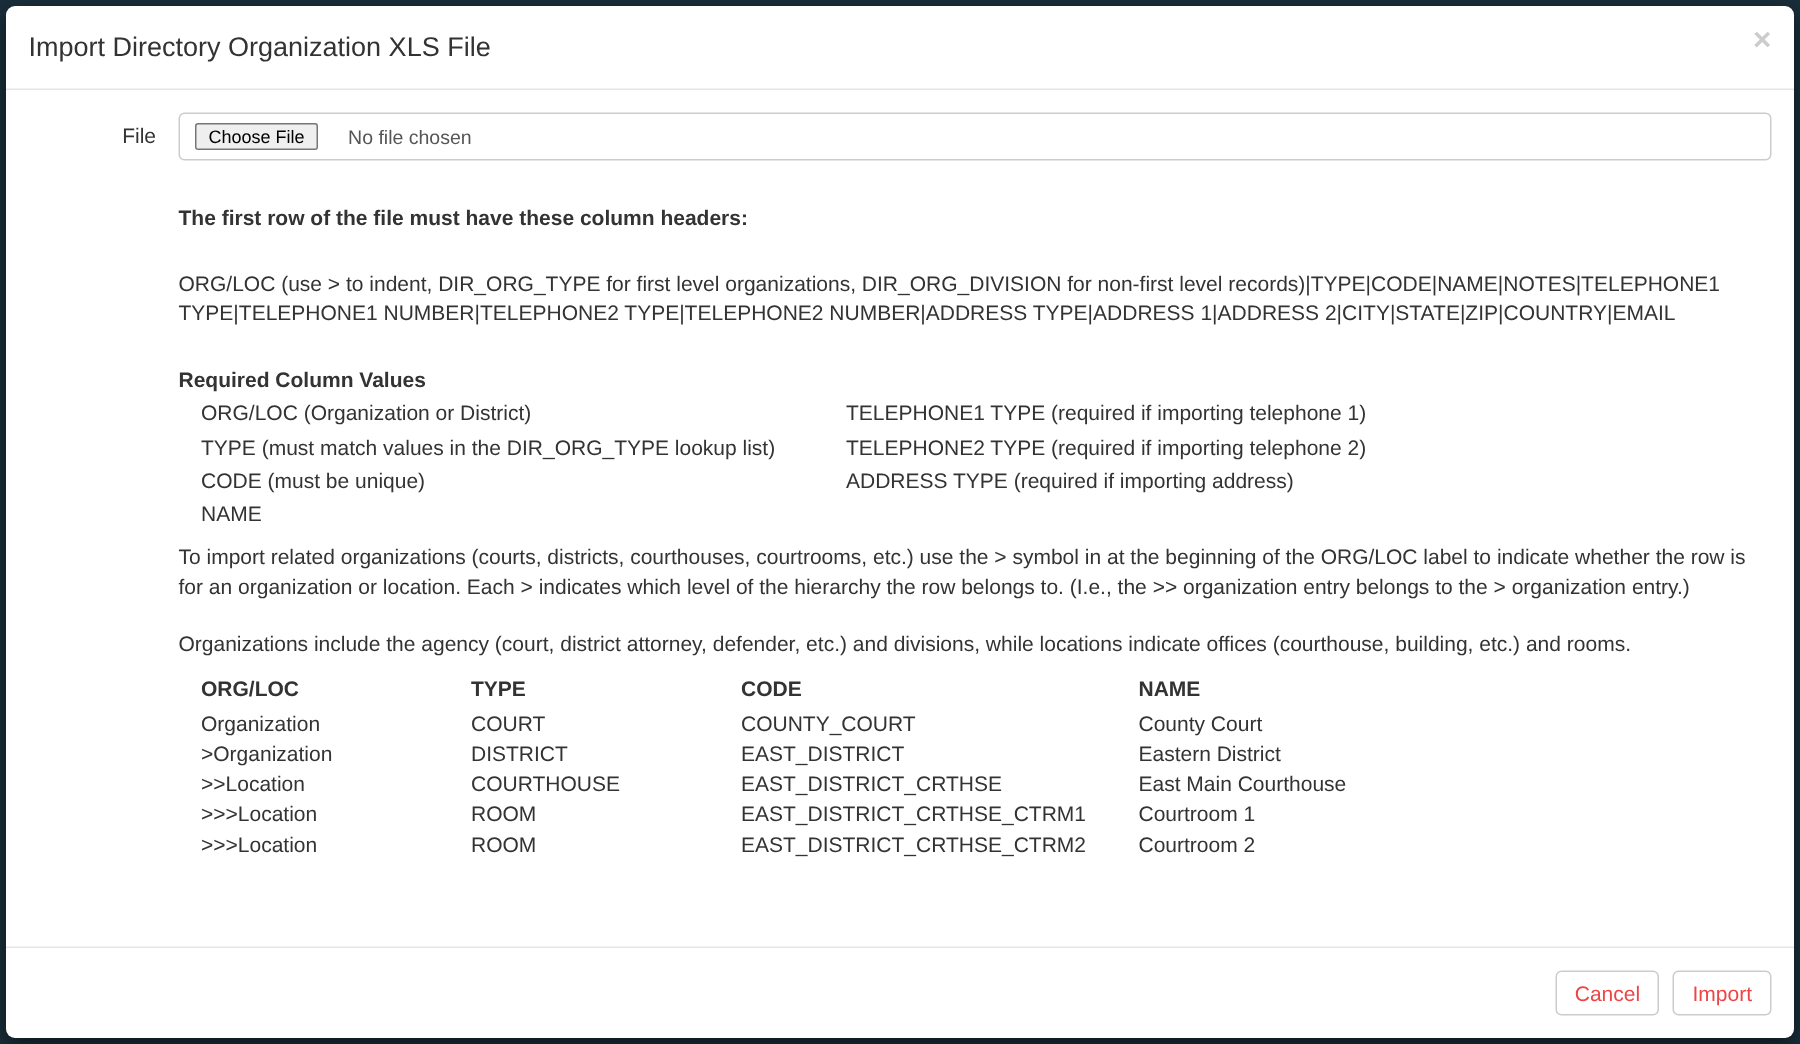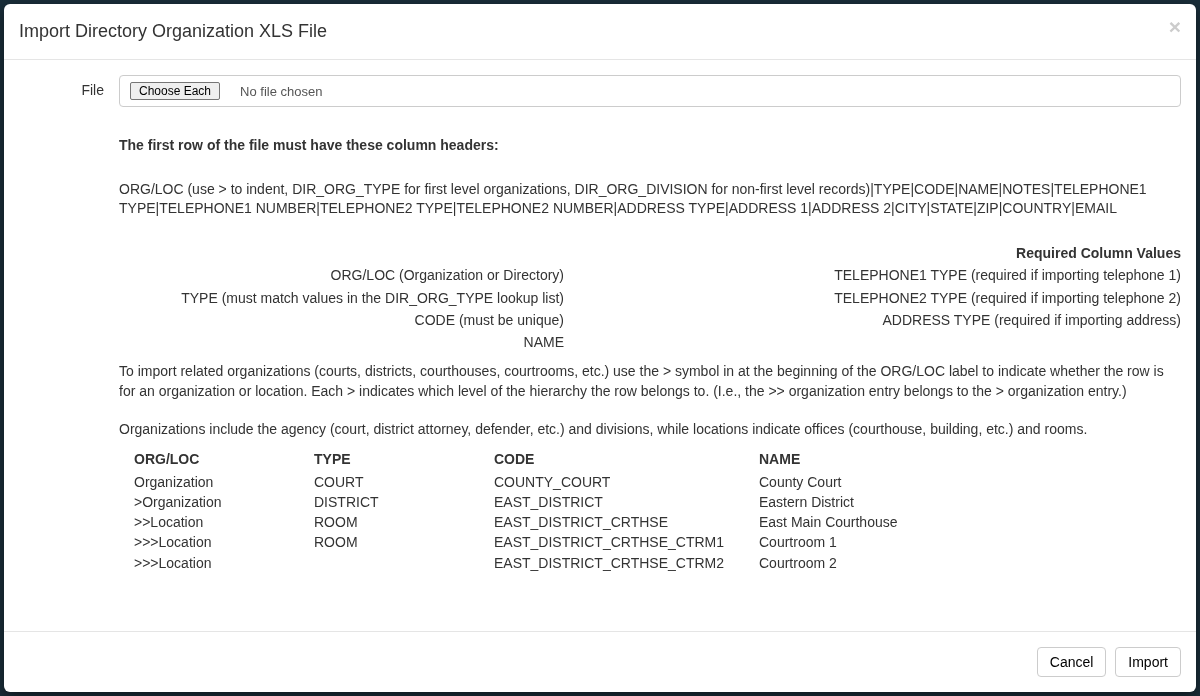--- a/index.html
+++ b/index.html
@@ -95,21 +95,20 @@
     .content-block {
       margin-left: 100px;
     }
     .line {
       margin-bottom: 10px;
       line-height: 1.4;
     }
     .line-tight {
       margin-bottom: 2px;
       line-height: 1.45;
-      text-align: right;
     }
     .bold {
       font-weight: bold;
     }
     .spacer-sm {
       height: 8px;
     }
     .spacer-md {
       height: 14px;
     }
@@ -152,41 +151,41 @@
       border-top: 1px solid #e5e5e5;
       text-align: right;
     }
     .btn {
       display: inline-block;
       padding: 6px 12px;
       font-size: 14px;
       border-radius: 4px;
       border: 1px solid #ccc;
       background: #fff;
-      color: #000000;
+      color: #ef4444;
       cursor: pointer;
       margin-left: 5px;
     }
   </style>
 </head>
 <body>
 
 <div class="modal">
   <div class="modal-header">
     <h4 class="modal-title">Import Directory Organization XLS File</h4>
     <button class="close-btn">×</button>
   </div>
 
   <div class="modal-body">
 
     <div class="form-row">
       <div class="form-label">File</div>
       <div class="form-control-wrap">
         <div class="file-input-container">
-          <button class="choose-file-btn">Choose Each</button>
+          <button class="choose-file-btn">Choose File</button>
           <span class="file-status">No file chosen</span>
         </div>
       </div>
     </div>
 
     <div class="content-block">
 
 
       <div class="spacer-md"></div>
 
@@ -195,21 +194,21 @@
       <div class="spacer-md"></div>
 
       <div class="line">ORG/LOC (use &gt; to indent, DIR_ORG_TYPE for first level organizations, DIR_ORG_DIVISION for non-first level records)|TYPE|CODE|NAME|NOTES|TELEPHONE1 TYPE|TELEPHONE1 NUMBER|TELEPHONE2 TYPE|TELEPHONE2 NUMBER|ADDRESS TYPE|ADDRESS 1|ADDRESS 2|CITY|STATE|ZIP|COUNTRY|EMAIL</div>
 
       <div class="spacer-md"></div>
 
       <div class="line-tight bold">Required Column Values</div>
 
       <div class="two-col">
         <div class="col-left">
-          <div class="line-tight">ORG/LOC (Organization or Directory)</div>
+          <div class="line-tight">ORG/LOC (Organization or District)</div>
           <div class="line-tight">TYPE (must match values in the DIR_ORG_TYPE lookup list)</div>
           <div class="line-tight">CODE (must be unique)</div>
           <div class="line-tight">NAME</div>
         </div>
         <div class="col-right">
           <div class="line-tight">TELEPHONE1 TYPE (required if importing telephone 1)</div>
           <div class="line-tight">TELEPHONE2 TYPE (required if importing telephone 2)</div>
           <div class="line-tight">ADDRESS TYPE (required if importing address)</div>
         </div>
       </div>
@@ -228,20 +227,21 @@
           <div class="ex-row">Organization</div>
           <div class="ex-row">&gt;Organization</div>
           <div class="ex-row">&gt;&gt;Location</div>
           <div class="ex-row">&gt;&gt;&gt;Location</div>
           <div class="ex-row">&gt;&gt;&gt;Location</div>
         </div>
         <div class="ex-col ex-col-2">
           <div class="ex-header">TYPE</div>
           <div class="ex-row">COURT</div>
           <div class="ex-row">DISTRICT</div>
+          <div class="ex-row">COURTHOUSE</div>
           <div class="ex-row">ROOM</div>
           <div class="ex-row">ROOM</div>
         </div>
         <div class="ex-col ex-col-3">
           <div class="ex-header">CODE</div>
           <div class="ex-row">COUNTY_COURT</div>
           <div class="ex-row">EAST_DISTRICT</div>
           <div class="ex-row">EAST_DISTRICT_CRTHSE</div>
           <div class="ex-row">EAST_DISTRICT_CRTHSE_CTRM1</div>
           <div class="ex-row">EAST_DISTRICT_CRTHSE_CTRM2</div>

